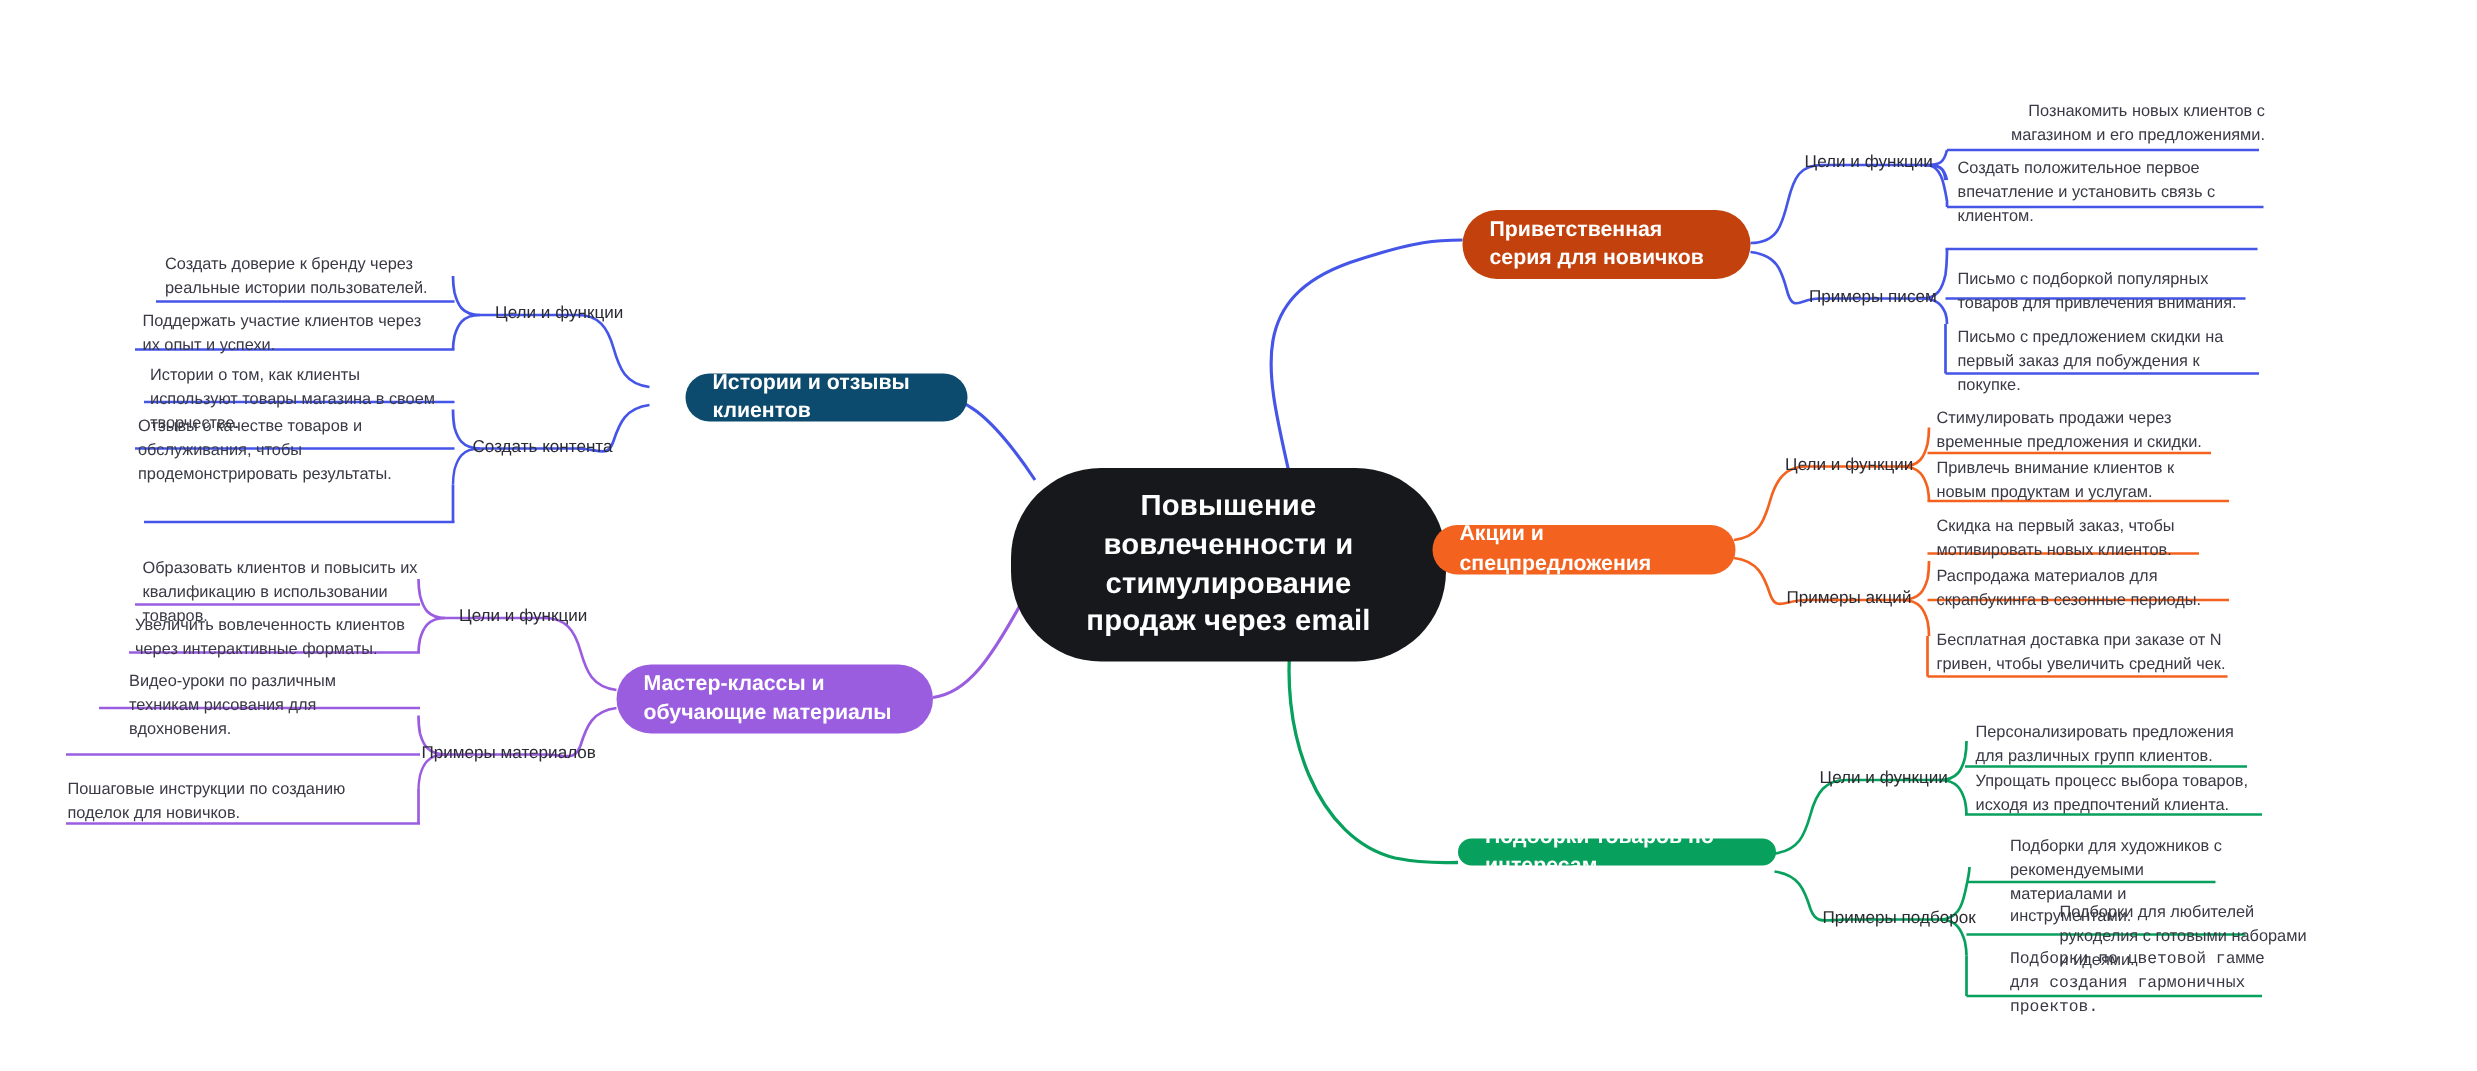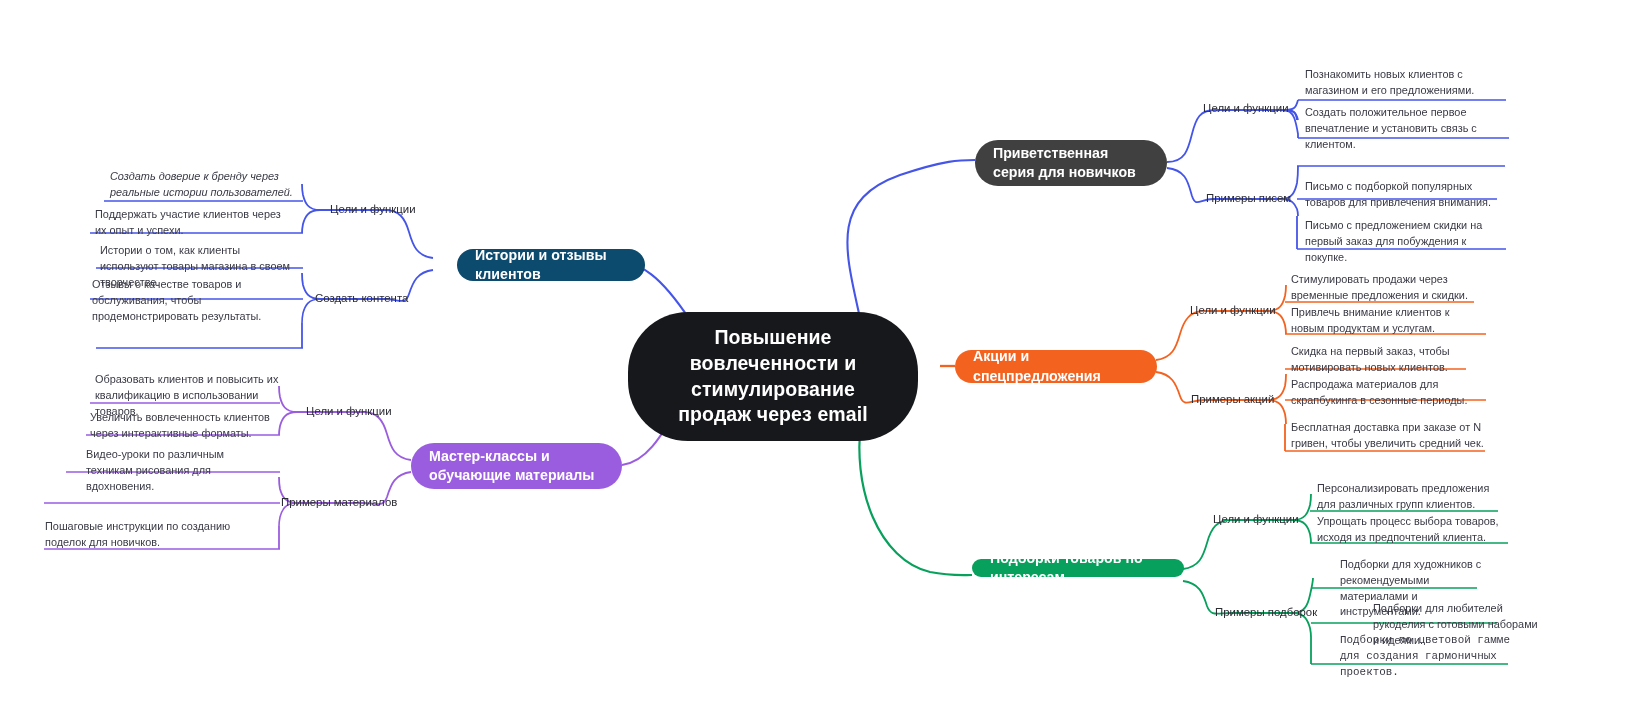--- a/index.html
+++ b/index.html
@@ -156,30 +156,30 @@
     <path d="M 411 472 C 395 474 391 484 387 497 C 383 508 377 503 363 503
              L 297 503" fill="none" stroke="#9B5DE0" stroke-width="1.8"></path>
     <path d="M 297 503 C 285 503 282 496 280 489 C 279 484 279 481 279 477" fill="none" stroke="#9B5DE0" stroke-width="1.8"></path>
     <path d="M 297 503 C 285 503 282 510 280 517 C 279 522 279 524 279 526" fill="none" stroke="#9B5DE0" stroke-width="1.6"></path>
     <line x1="66" y1="472" x2="280" y2="472" stroke="#9B5DE0" stroke-width="1.6"></line>
     <line x1="44" y1="503" x2="280" y2="503" stroke="#9B5DE0" stroke-width="1.6"></line>
     <line x1="44" y1="549" x2="280" y2="549" stroke="#9B5DE0" stroke-width="1.6"></line>
     <path d="M 279 526 C 279 538 279 546 279 549" fill="none" stroke="#9B5DE0" stroke-width="1.8"></path>
   </svg>
 
-  <div class="node central" style="left:628px; top:312px; width:290px; height:129px;align-items:center;">
+  <div class="node central" style="left:674px; top:312px; width:290px; height:129px;align-items:center;">
     <div>
       <span>Повышение</span><br>
       <span>вовлеченности и</span><br>
       <span>стимулирование</span><br>
       <span>продаж через email</span>
     </div>
   </div>
 
-  <div class="node topic two-line" style="left:975px; top:140px; width:192px; height:46px; background:#404040;">
+  <div class="node topic two-line" style="left:975px; top:140px; width:192px; height:46px; background:#c2410c;">
     <span>Приветственная серия для новичков</span>
   </div>
 
   <div class="node topic" style="left:955px; top:350px; width:202px; height:33px; background:#F4621F; border-radius:17px;">
     <span>Акции и спецпредложения</span>
   </div>
 
   <div class="node topic" style="left:972px; top:559px; width:212px; height:16px; background:#07A05C; border-radius:16px;">
     <span>Подборки товаров по интересам</span>
   </div>
@@ -200,21 +200,21 @@
 
   <div class="sublabel" style="left:1213px; top:512px;">Цели и функции</div>
   <div class="sublabel" style="left:1215px; top:605px;">Примеры подборок</div>
 
   <div class="sublabel" style="left:330px; top:202px;">Цели и функции</div>
   <div class="sublabel" style="left:315px; top:291px;">Создать контента</div>
 
   <div class="sublabel" style="left:306px; top:404px;">Цели и функции</div>
   <div class="sublabel" style="left:281px; top:495px;">Примеры материалов</div>
 
-  <div class="leaf right" style="left:1305px; top:67px; width:205px;">
+  <div class="leaf right" style="left:1305px; top:67px; width:205px;text-align:right;">
     <span class="leaf-text">Познакомить новых клиентов с магазином и его предложениями.</span>
   </div>
   <div class="leaf right" style="left:1305px; top:105px; width:208px;">
     <span class="leaf-text">Создать положительное первое впечатление и установить связь с клиентом.</span>
   </div>
   <div class="leaf right" style="left:1305px; top:179px; width:200px;">
     <span class="leaf-text">Письмо с подборкой популярных товаров для привлечения внимания.</span>
   </div>
   <div class="leaf right" style="left:1305px; top:218px; width:205px;">
     <span class="leaf-text">Письмо с предложением скидки на первый заказ для побуждения к покупке.</span>
@@ -245,21 +245,21 @@
   <div class="leaf right" style="left:1340px; top:557px; width:160px;">
     <span class="leaf-text">Подборки для художников с рекомендуемыми материалами и инструментами.</span>
   </div>
   <div class="leaf right" style="left:1340px; top:601px; width:165px;margin-left:33px;">
     <span class="leaf-text">Подборки для любителей рукоделия с готовыми наборами и идеями.</span>
   </div>
   <div class="leaf right" style="left:1340px; top:633px; width:180px;font-family:Liberation Mono, monospace;">
     <span class="leaf-text">Подборки по цветовой гамме для создания гармоничных проектов.</span>
   </div>
 
-  <div class="leaf left" style="left:110px; top:169px; width:190px;font-style:italic;">
+  <div class="leaf left" style="left:110px; top:169px; width:190px;">
     <span class="leaf-text">Создать доверие к бренду через реальные истории пользователей.</span>
   </div>
   <div class="leaf left" style="left:95px; top:207px; width:200px;">
     <span class="leaf-text">Поддержать участие клиентов через их опыт и успехи.</span>
   </div>
   <div class="leaf left" style="left:100px; top:243px; width:200px;">
     <span class="leaf-text">Истории о том, как клиенты используют товары магазина в своем творчестве.</span>
   </div>
   <div class="leaf left" style="left:92px; top:277px; width:205px;">
     <span class="leaf-text">Отзывы о качестве товаров и обслуживания, чтобы продемонстрировать результаты.</span>

